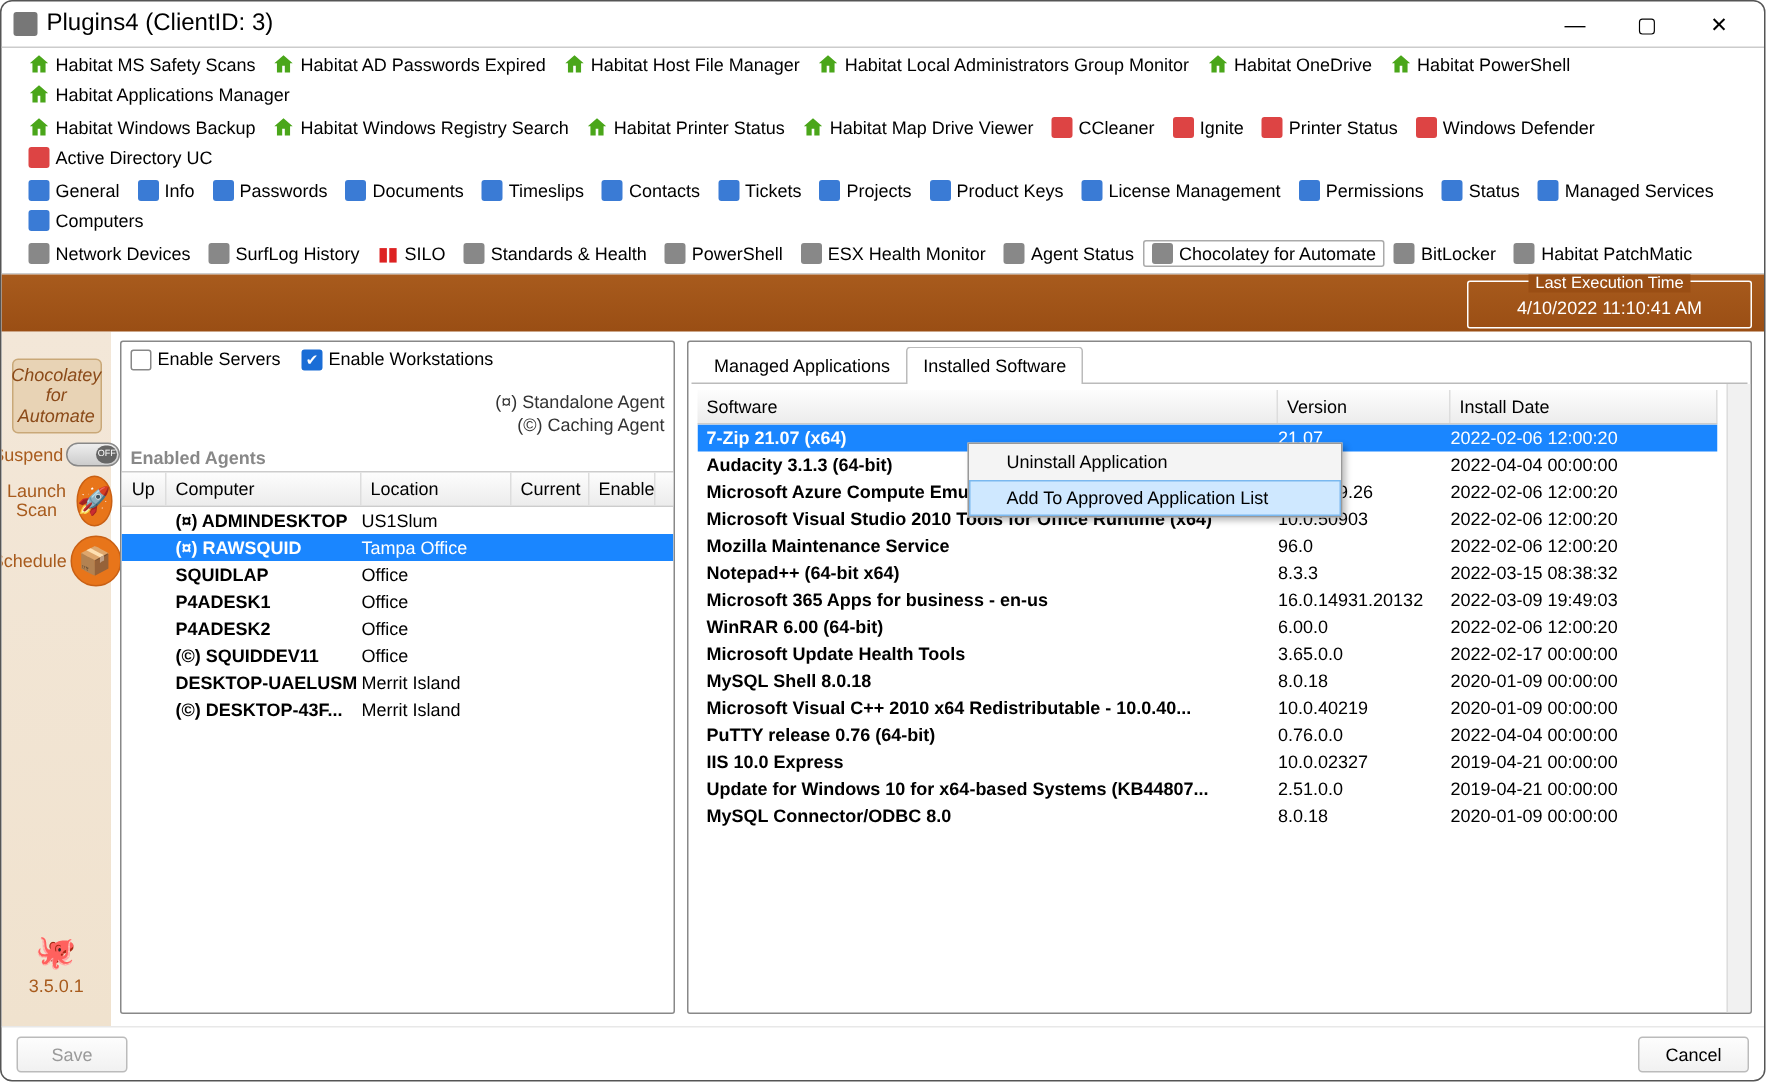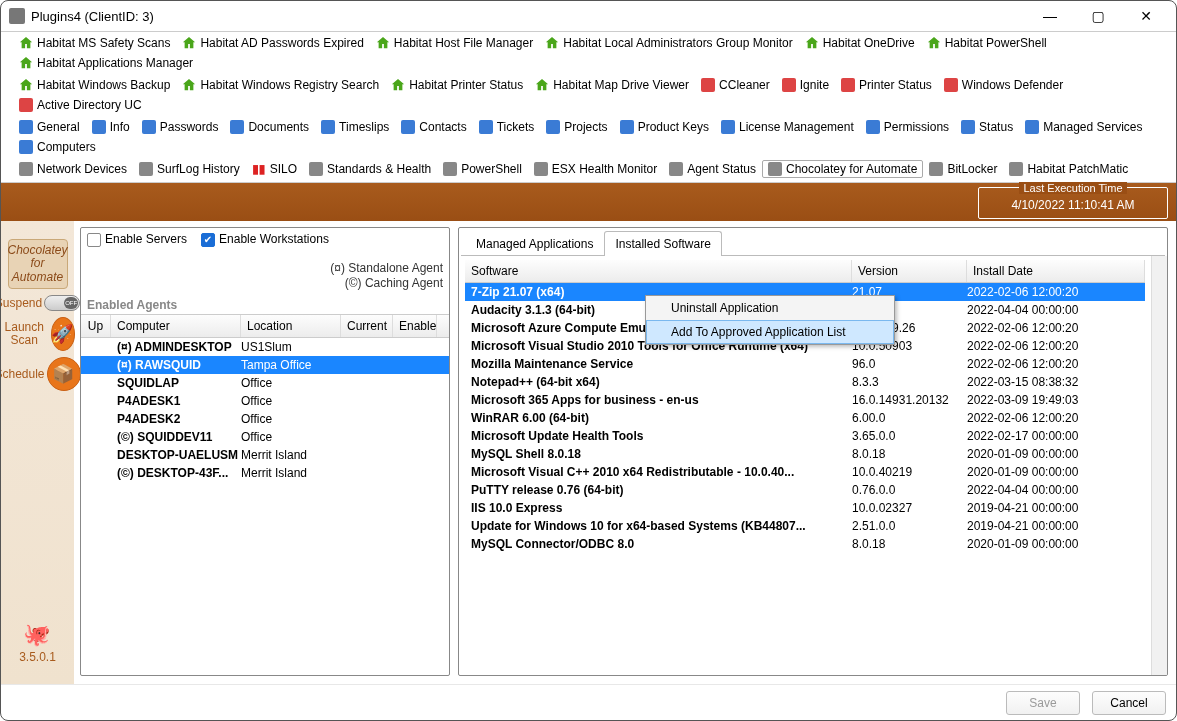--- a/index.html
+++ b/index.html
@@ -1,19 +1,19 @@
 <!DOCTYPE html>
 <html><head>
 <meta charset="utf-8">
 <style>
 *{box-sizing:border-box;margin:0;padding:0;font-family:"Segoe UI",Tahoma,sans-serif;font-size:12px}
 body{background:#fff;width:1177px;height:721px;border:1px solid #555;border-radius:8px;overflow:hidden;display:flex;flex-direction:column}
 .titlebar{height:30px;display:flex;align-items:center;padding:0 8px}
 .titlebar .ticon{width:16px;height:16px;background:#777;margin-right:6px;border-radius:2px}
-.titlebar .ttl{flex:1;font-size:13px}
+.titlebar .ttl{flex:1;font-size:16px}
 .winbtns{display:flex;gap:4px}
 .winbtn{width:44px;height:28px;display:flex;align-items:center;justify-content:center;font-size:14px}
 .toolbars{border-top:1px solid #ccc;border-bottom:1px solid #ccc;padding:2px 12px;display:flex;flex-wrap:wrap;gap:2px 0;align-items:center}
 .tbtn{display:inline-flex;align-items:center;padding:2px 6px;gap:4px;white-space:nowrap;border-radius:2px}
 .tbtn.active{background:#fff;border:1px solid #aaa;padding:1px 5px}
 .tbicon{width:14px;height:14px;display:inline-flex;align-items:center;justify-content:center}
 .hicon svg{width:14px;height:14px}
 .ribbon{height:38px;background:linear-gradient(#a85b1d,#9a4e14);position:relative}
 .exec{position:absolute;right:8px;top:4px;border:1px solid #fff;color:#fff;padding:2px 10px 6px;border-radius:2px;text-align:center;min-width:190px}
 .exec .lbl{position:relative;top:-9px;background:#9a4e14;padding:0 4px;font-size:11px}
@@ -56,21 +56,21 @@
 .sgridhdr>div{padding:4px 6px;border-right:1px solid #ddd}
 .srows{flex:1;overflow:auto;margin:0 6px 6px;position:relative}
 .srow{display:flex;align-items:center;padding:2px 0}
 .srow.sel{background:#1a86ff;color:#fff}
 .s-sw{width:387px;padding-left:6px;font-weight:bold;white-space:nowrap;overflow:hidden;text-overflow:ellipsis}
 .s-ver{width:115px}
 .s-date{flex:1}
 .ctxmenu{position:absolute;top:12px;left:180px;background:#f4f4f4;border:1px solid #999;box-shadow:2px 2px 4px rgba(0,0,0,.25);width:250px;z-index:10}
 .ctxmenu .mi{padding:4px 24px;border:1px solid transparent}
 .ctxmenu .mi.hl{background:#cfe8ff;border:1px solid #7ab8ef}
-.footer{height:36px;display:flex;align-items:center;justify-content:flex-end;gap:12px;padding:0 10px;border-top:1px solid #e8e8e8}
+.footer{height:36px;display:flex;align-items:center;justify-content:space-between;gap:12px;padding:0 10px;border-top:1px solid #e8e8e8}
 .fbtn{min-width:74px;padding:4px 12px;border:1px solid #bbb;border-radius:3px;background:linear-gradient(#fdfdfd,#f1f1f1);text-align:center}
 .fbtn.dis{color:#9a9a9a}
 .scrollstub{width:16px;background:#f1f1f1;border-left:1px solid #ddd}
 </style>
 </head>
 <body>
 
 <div class="titlebar">
   <div class="ticon"></div>
   <div class="ttl">Plugins4   (ClientID: 3)</div>

